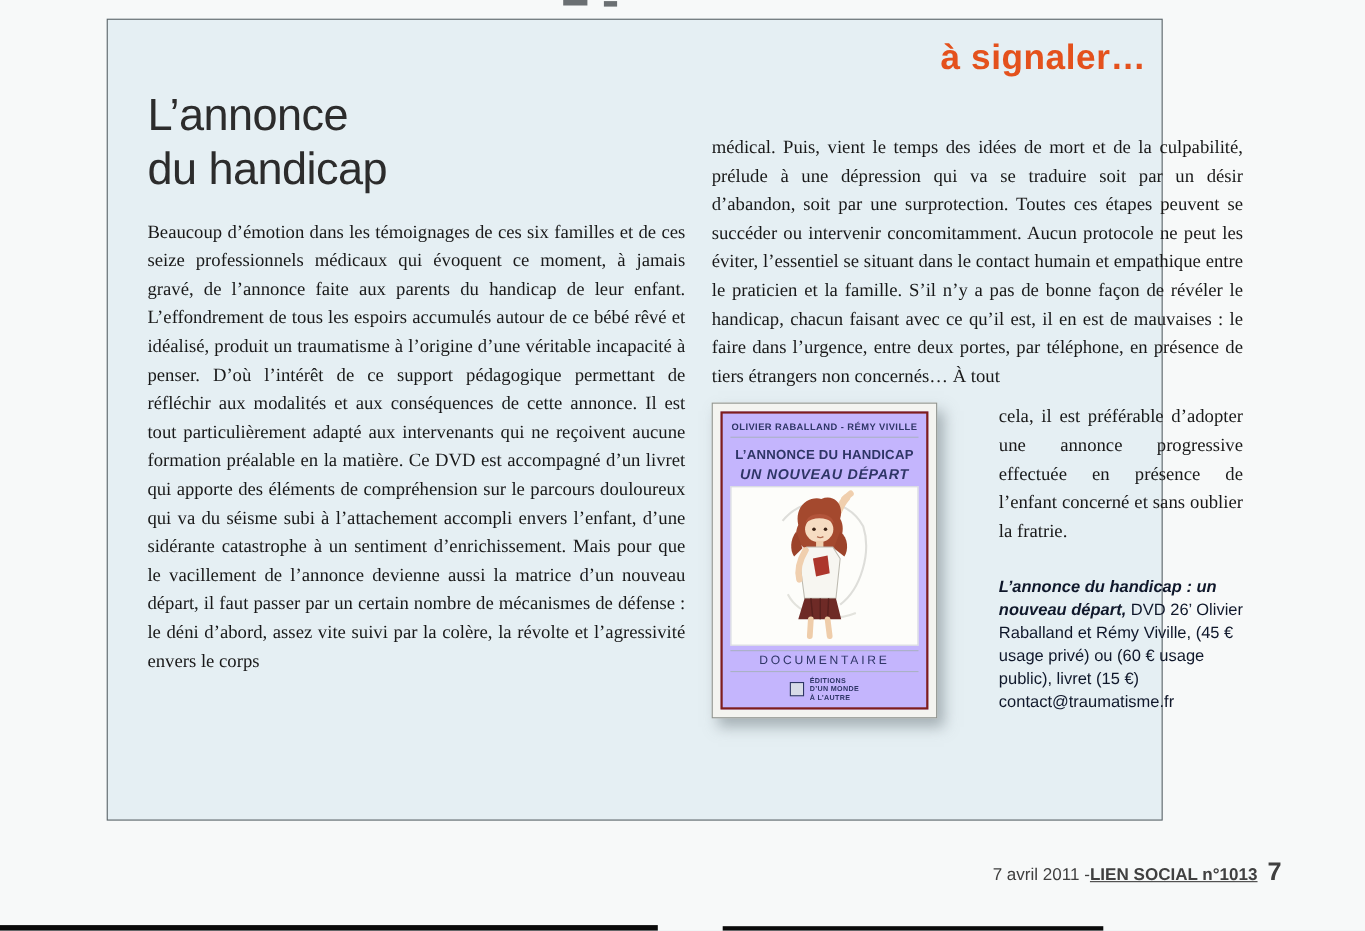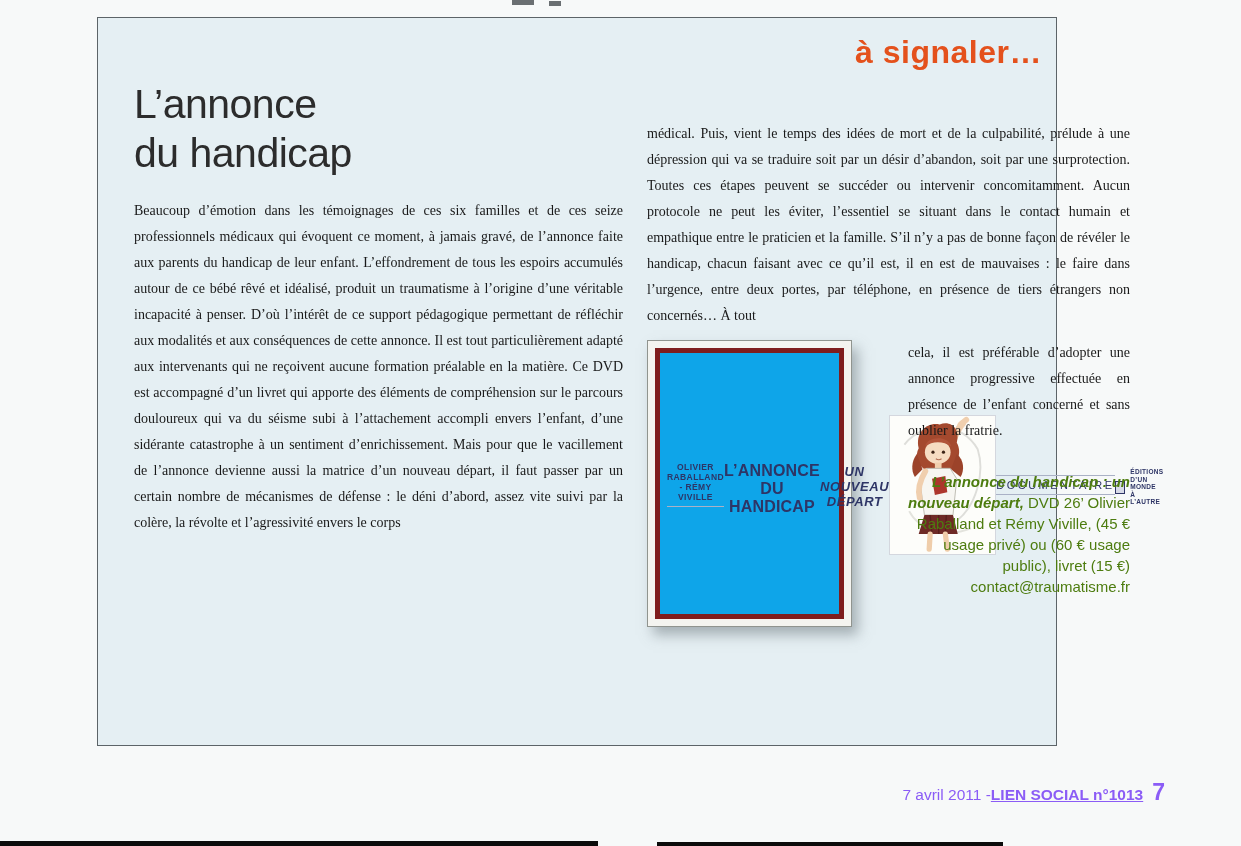--- a/index.html
+++ b/index.html
@@ -18,58 +18,58 @@
     font-size:32px; font-weight:700; color:#e4511c; letter-spacing:0.5px;
   }
   .col-left { position:absolute; left:36px; top:62px; width:489px; }
   .title {
     font-size:41px; line-height:49px; font-weight:400; color:#2c2c2c;
     letter-spacing:-0.5px; margin-bottom:20px;
   }
   .title-line { display:block; }
   .body-text {
     font-family:"Liberation Serif", serif;
-    font-size:14px; line-height:26px; text-align:justify; color:#191919;
+    font-size:17px; line-height:26px; text-align:justify; color:#191919;
   }
   .col-right { position:absolute; left:549px; top:103px; width:483px; }
   .wrap-row { display:flex; margin-top:11px; }
   .dvd-card {
     flex:0 0 205px; width:205px; height:287px;
     background:#f4f4f0; border:1px solid #90948f;
     box-shadow:6px 8px 12px rgba(104,116,122,0.5);
     padding:7px; margin-right:14px;
   }
   .dvd-inner {
-    height:100%; border:5px solid #7f1d1d; background:#0ea5e9;
-    display:flex; flex-direction:row; align-items:center; padding:7px 7px 5px;
+    height:100%; border:2px solid #7f1d1d; background:#c4b5fd;
+    display:flex; flex-direction:column; align-items:center; padding:7px 7px 5px;
   }
   .dvd-authors {
     width:100%; text-align:center; font-size:8.5px; font-weight:700;
     letter-spacing:0.4px; color:#2e3566;
     border-bottom:1px solid #aab1c6; padding-bottom:4px;
   }
-  .dvd-title { margin-top:8px; font-size:16px; font-weight:700; color:#2e3566; text-align:center; letter-spacing:0.2px; }
+  .dvd-title { margin-top:8px; font-size:12px; font-weight:700; color:#2e3566; letter-spacing:0.2px; }
   .dvd-subtitle { margin-top:3px; font-size:13px; font-weight:700; font-style:italic; letter-spacing:0.6px; color:#2e3566; text-align:center; }
   .dvd-illustration {
     flex:1; width:100%; display:flex; align-items:center; justify-content:center;
     margin:4px 0; border:1px solid #d4d7de; background:#fdfdfa;
   }
   .dvd-genre {
     width:100%; text-align:center; font-size:11px; font-weight:400; letter-spacing:2.5px;
     color:#2e3566; border-top:1px solid #aab1c6; border-bottom:1px solid #aab1c6; padding:3px 0;
   }
   .dvd-publisher { width:100%; display:flex; align-items:center; justify-content:center; gap:5px; margin-top:5px; }
   .dvd-logo-mark { width:13px; height:13px; border:1px solid #2e3566; background:#d8dbe8; }
   .dvd-publisher-lines { font-size:6.5px; line-height:7.5px; color:#2e3566; font-weight:700; letter-spacing:0.3px; }
   .wrap-right { flex:1; min-width:0;margin-left:42px; }
-  .caption { margin-top:27px; font-size:15px; line-height:21px; color:#4d7c0f;text-align:right; }
+  .caption { margin-top:27px; font-size:15px; line-height:21px; color:#0f172a; }
   .cap-title { font-weight:700; font-style:italic; }
   .footer {
     position:absolute; top:779px; right:76px;
-    display:flex; align-items:baseline; font-size:15.5px; color:#8b5cf6;
+    display:flex; align-items:baseline; font-size:15.5px; color:#404040;
   }
   .footer-mag { font-weight:700;text-decoration:underline; }
   .footer-page { font-weight:700; font-size:23px; margin-left:9px; }
   .scan-bar { position:absolute; background:#0b0b0b; }
   .bar1 { left:0; top:841px; width:598px; height:5px; }
   .bar2 { left:657px; top:842px; width:346px; height:4px; }
   .speck { position:absolute; background:#6a6f72; }
   .s1 { left:512px; top:0; width:22px; height:5px; }
   .s2 { left:549px; top:1px; width:12px; height:5px; }
 </style>

